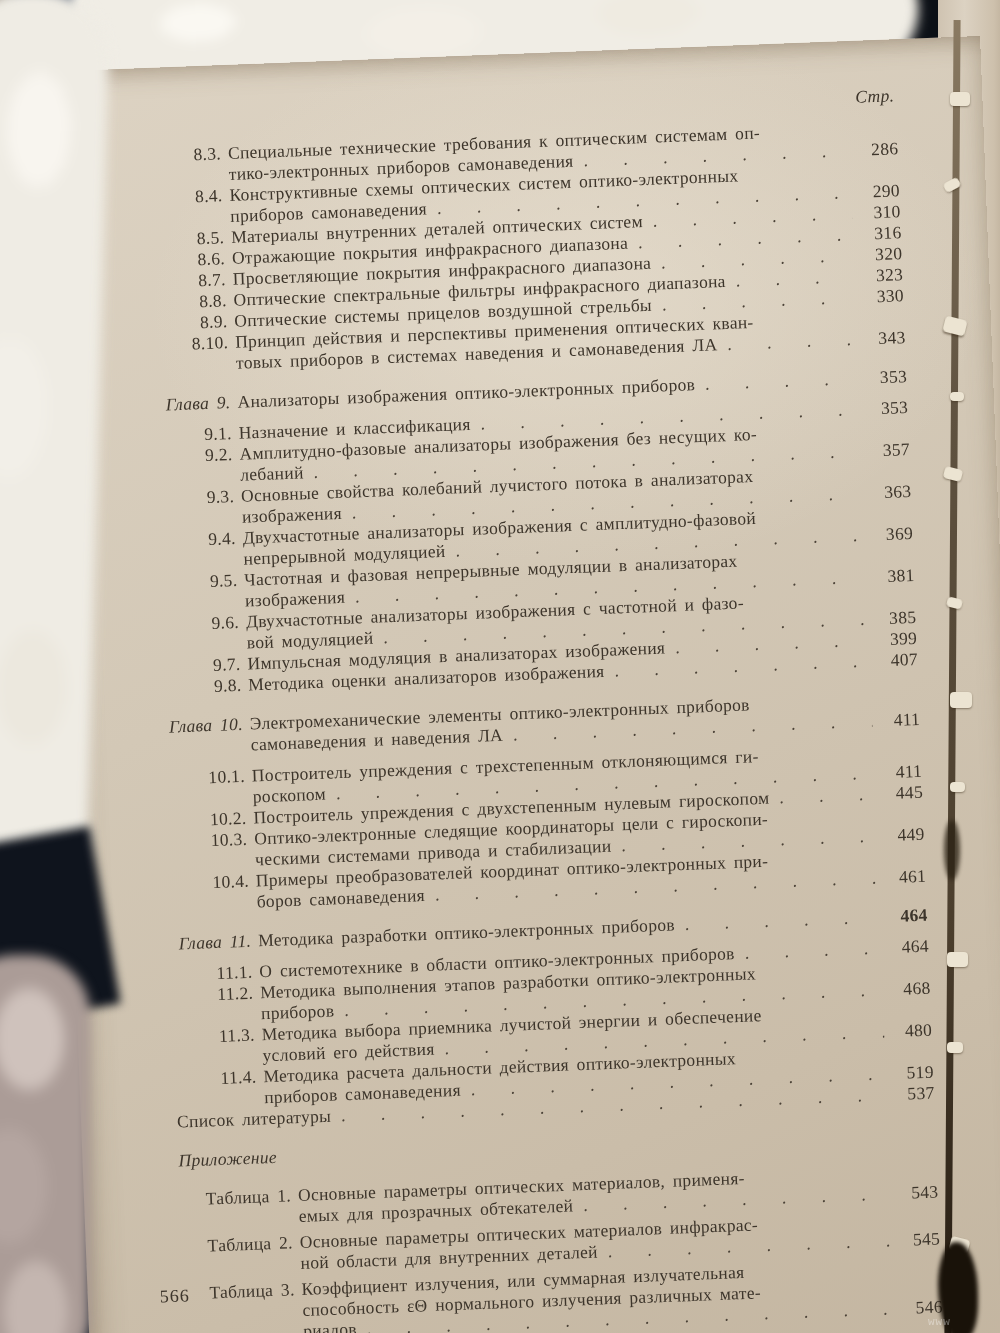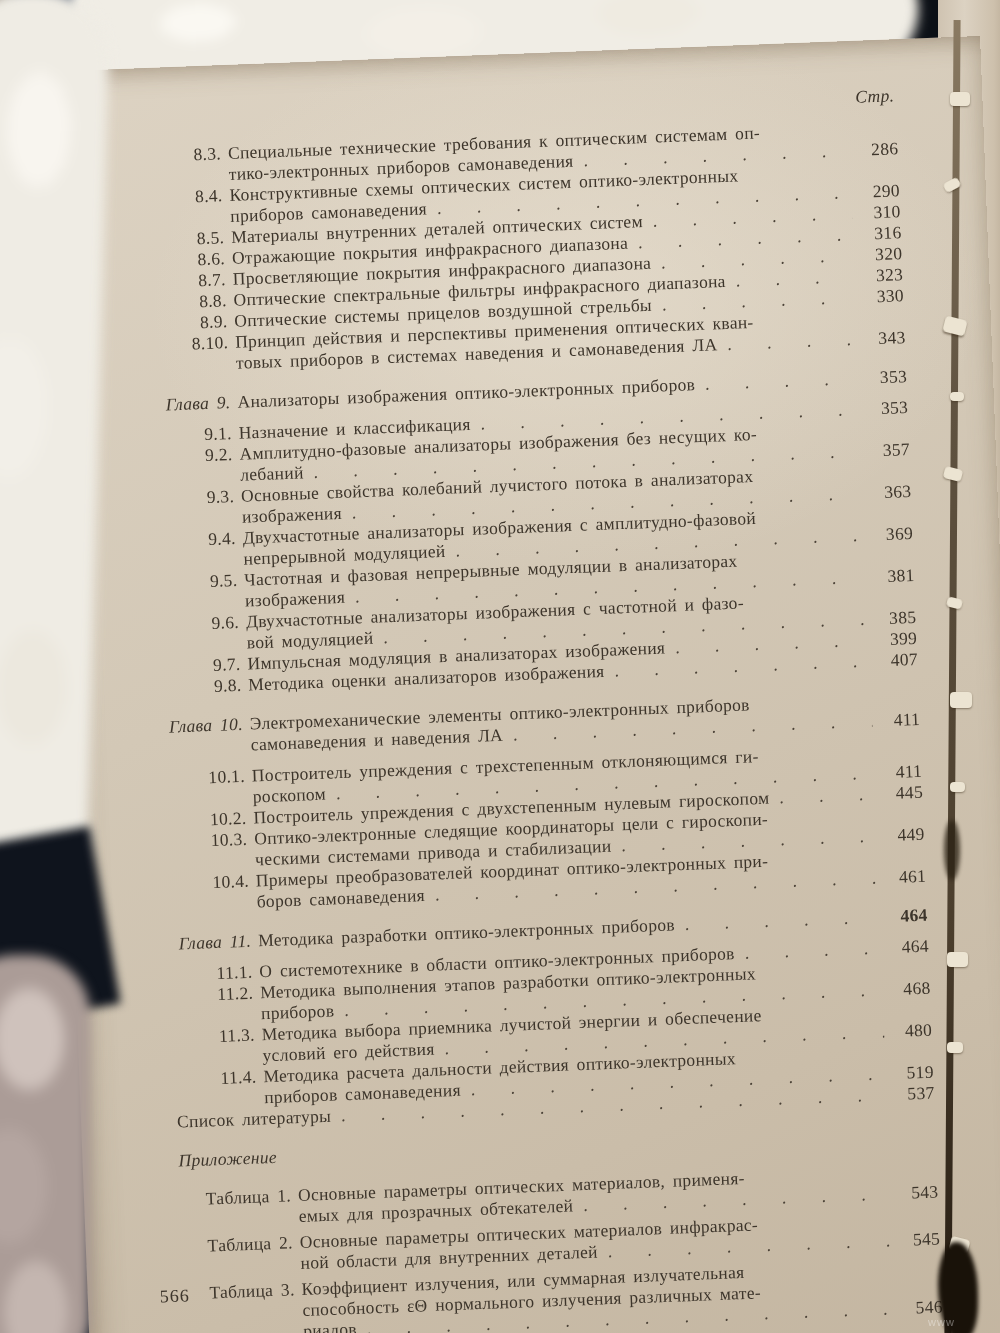--- a/index.html
+++ b/index.html
@@ -75,21 +75,21 @@
   
   .seam{position:absolute;left:949px;top:20px;width:7px;height:1313px;
     background:linear-gradient(180deg,#8a7a62,#5f5240 30%,#4a3d2c 70%,#241b11);
     transform:rotate(.4deg);filter:blur(.6px);}
   .tear{position:absolute;background:#ece4d2;border-radius:4px;filter:blur(.7px);box-shadow:0 1px 2px rgba(60,45,25,.5);}
   .seam-blob{position:absolute;left:938px;top:1242px;width:40px;height:100px;background:#191209;
     border-radius:45% 55% 40% 60%;filter:blur(2px);}
   .seam-blob2{position:absolute;left:944px;top:820px;width:16px;height:60px;background:#2c2315;
     border-radius:50%;filter:blur(2px);opacity:.8;}
   .watermark{position:absolute;left:928px;top:1316px;font-size:11px;color:rgba(255,255,255,.38);
-    font-family:Liberation Sans, sans-serif;letter-spacing:1px;}
+    font-family:Liberation Mono, monospace;letter-spacing:1px;}
 </style>
 </head>
 <body>
 
 <div class="layer navy-top"></div>
 <div class="layer navy-tr"></div>
 <div class="layer fur-tr"></div>
 <div class="layer fur-top"></div>
 <div class="layer grey-strip"></div>
 <div class="layer navy-edge"></div>

